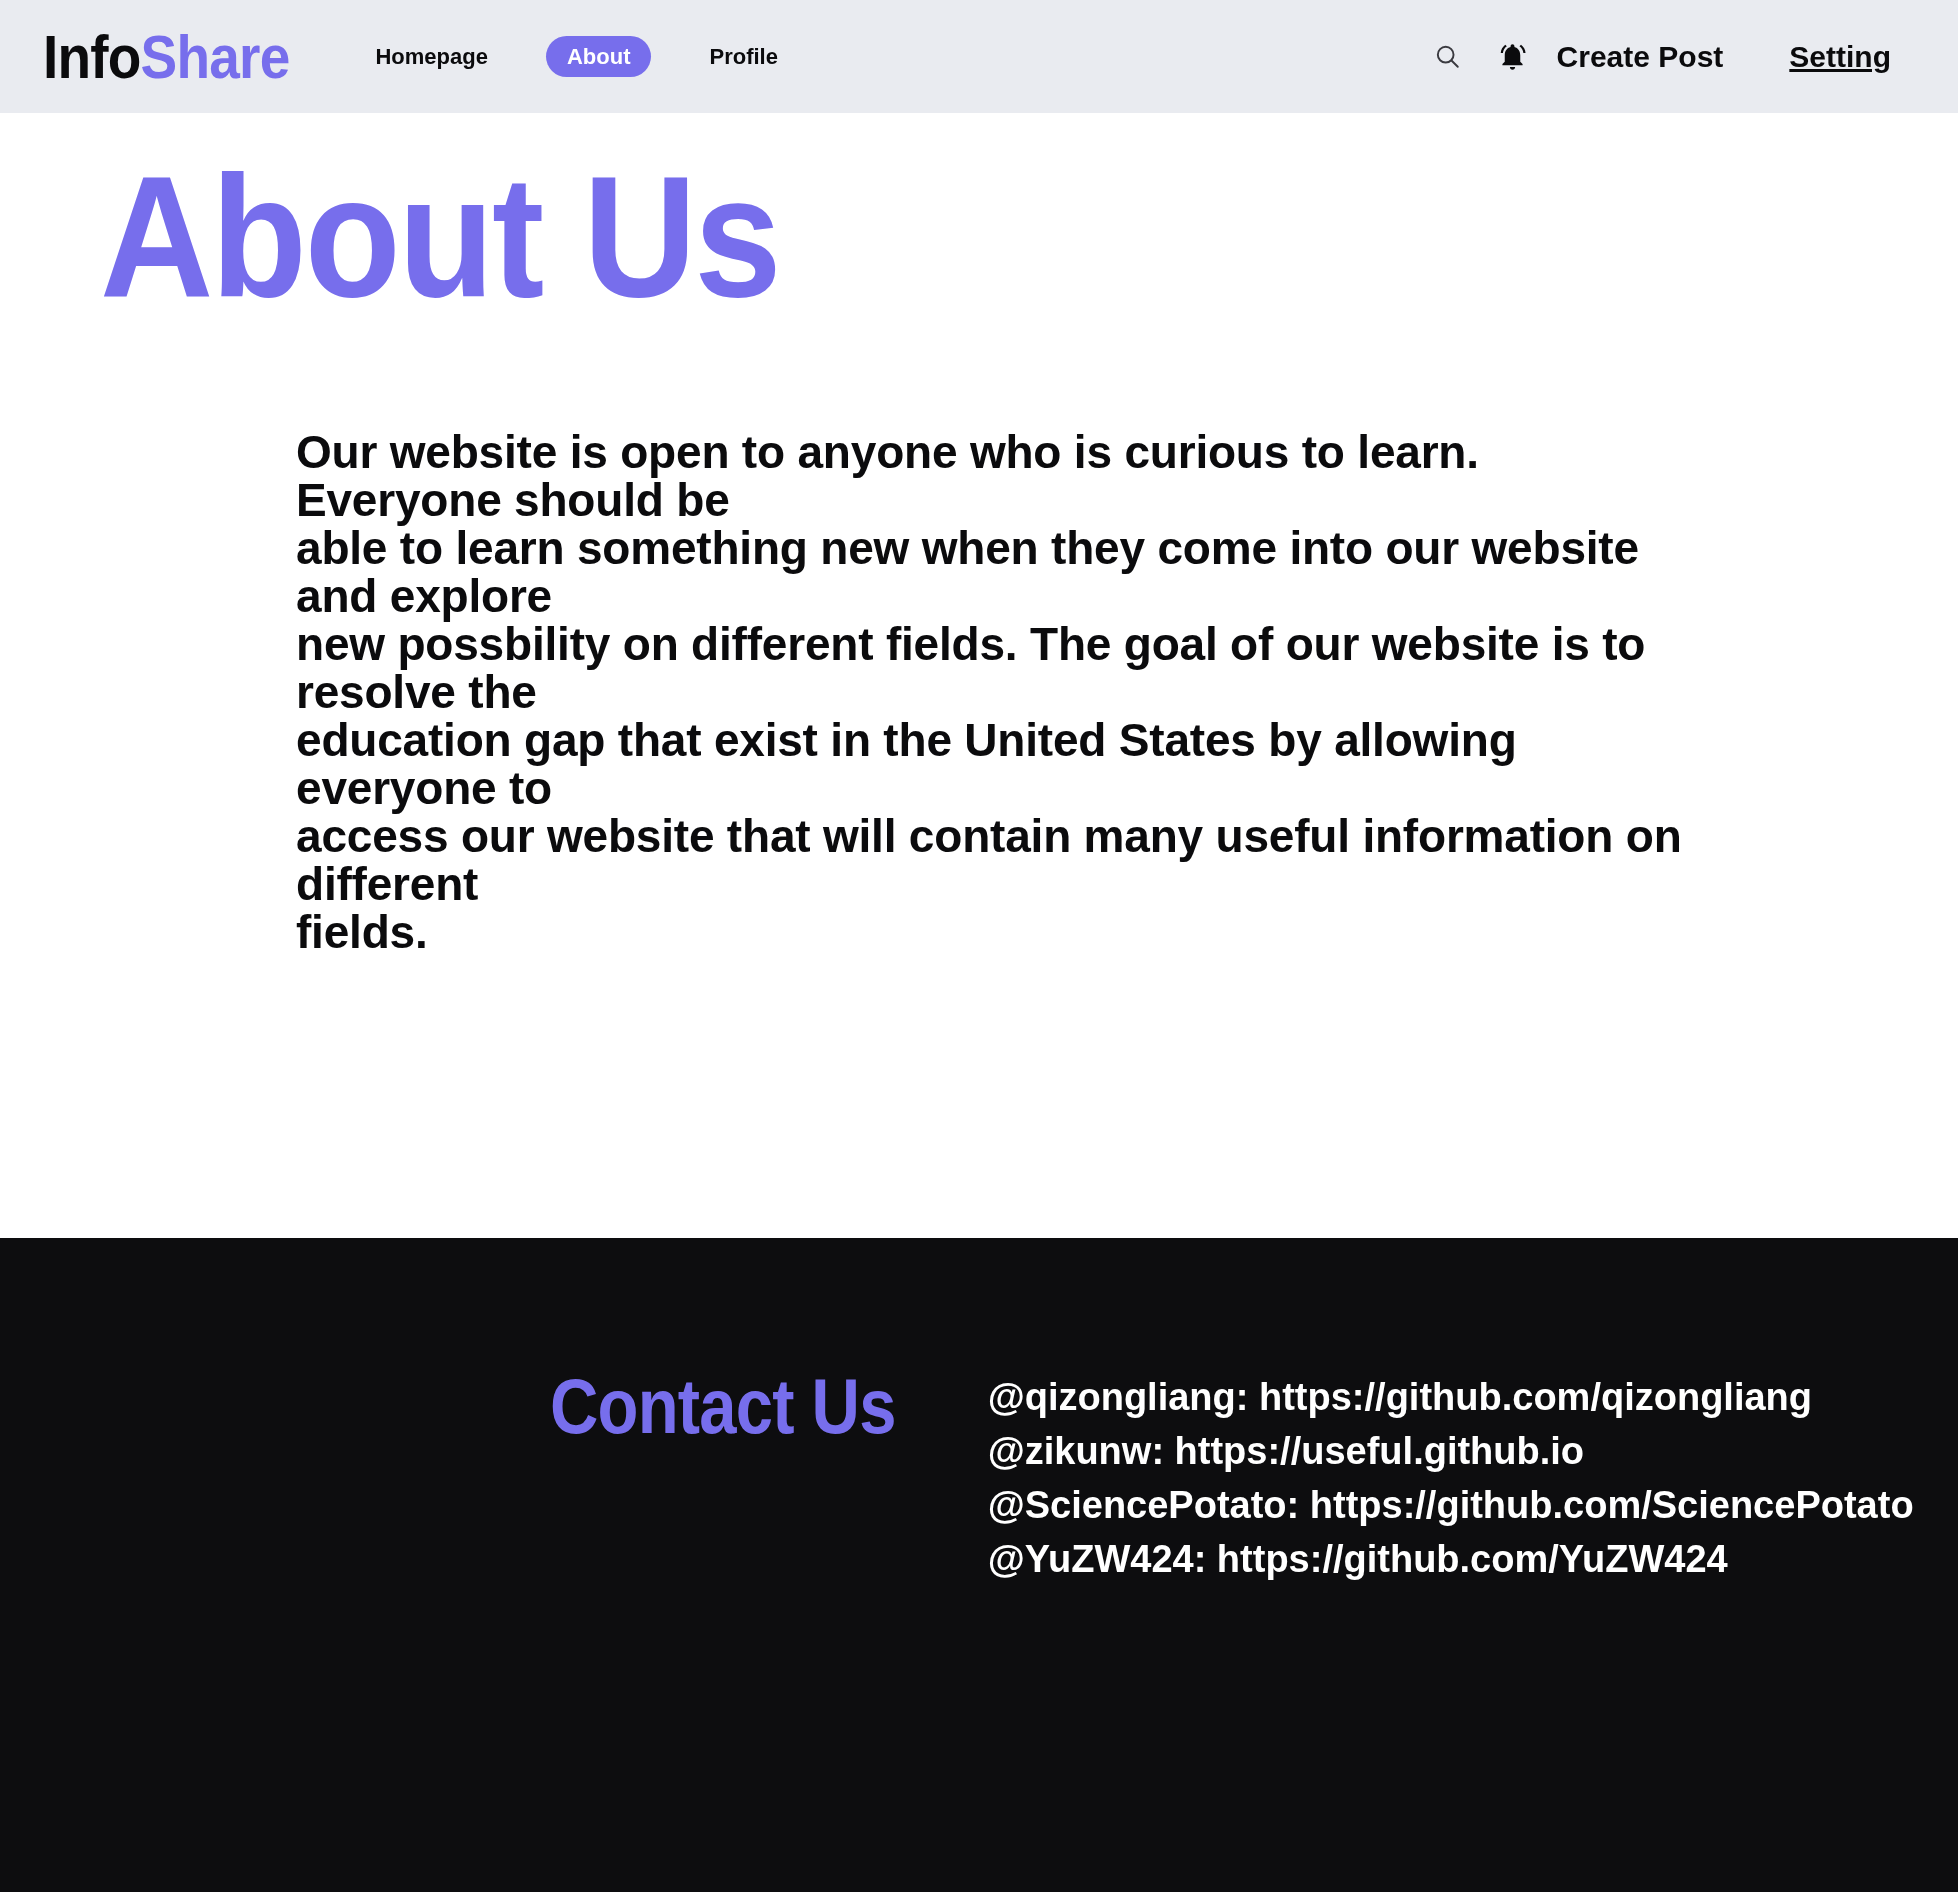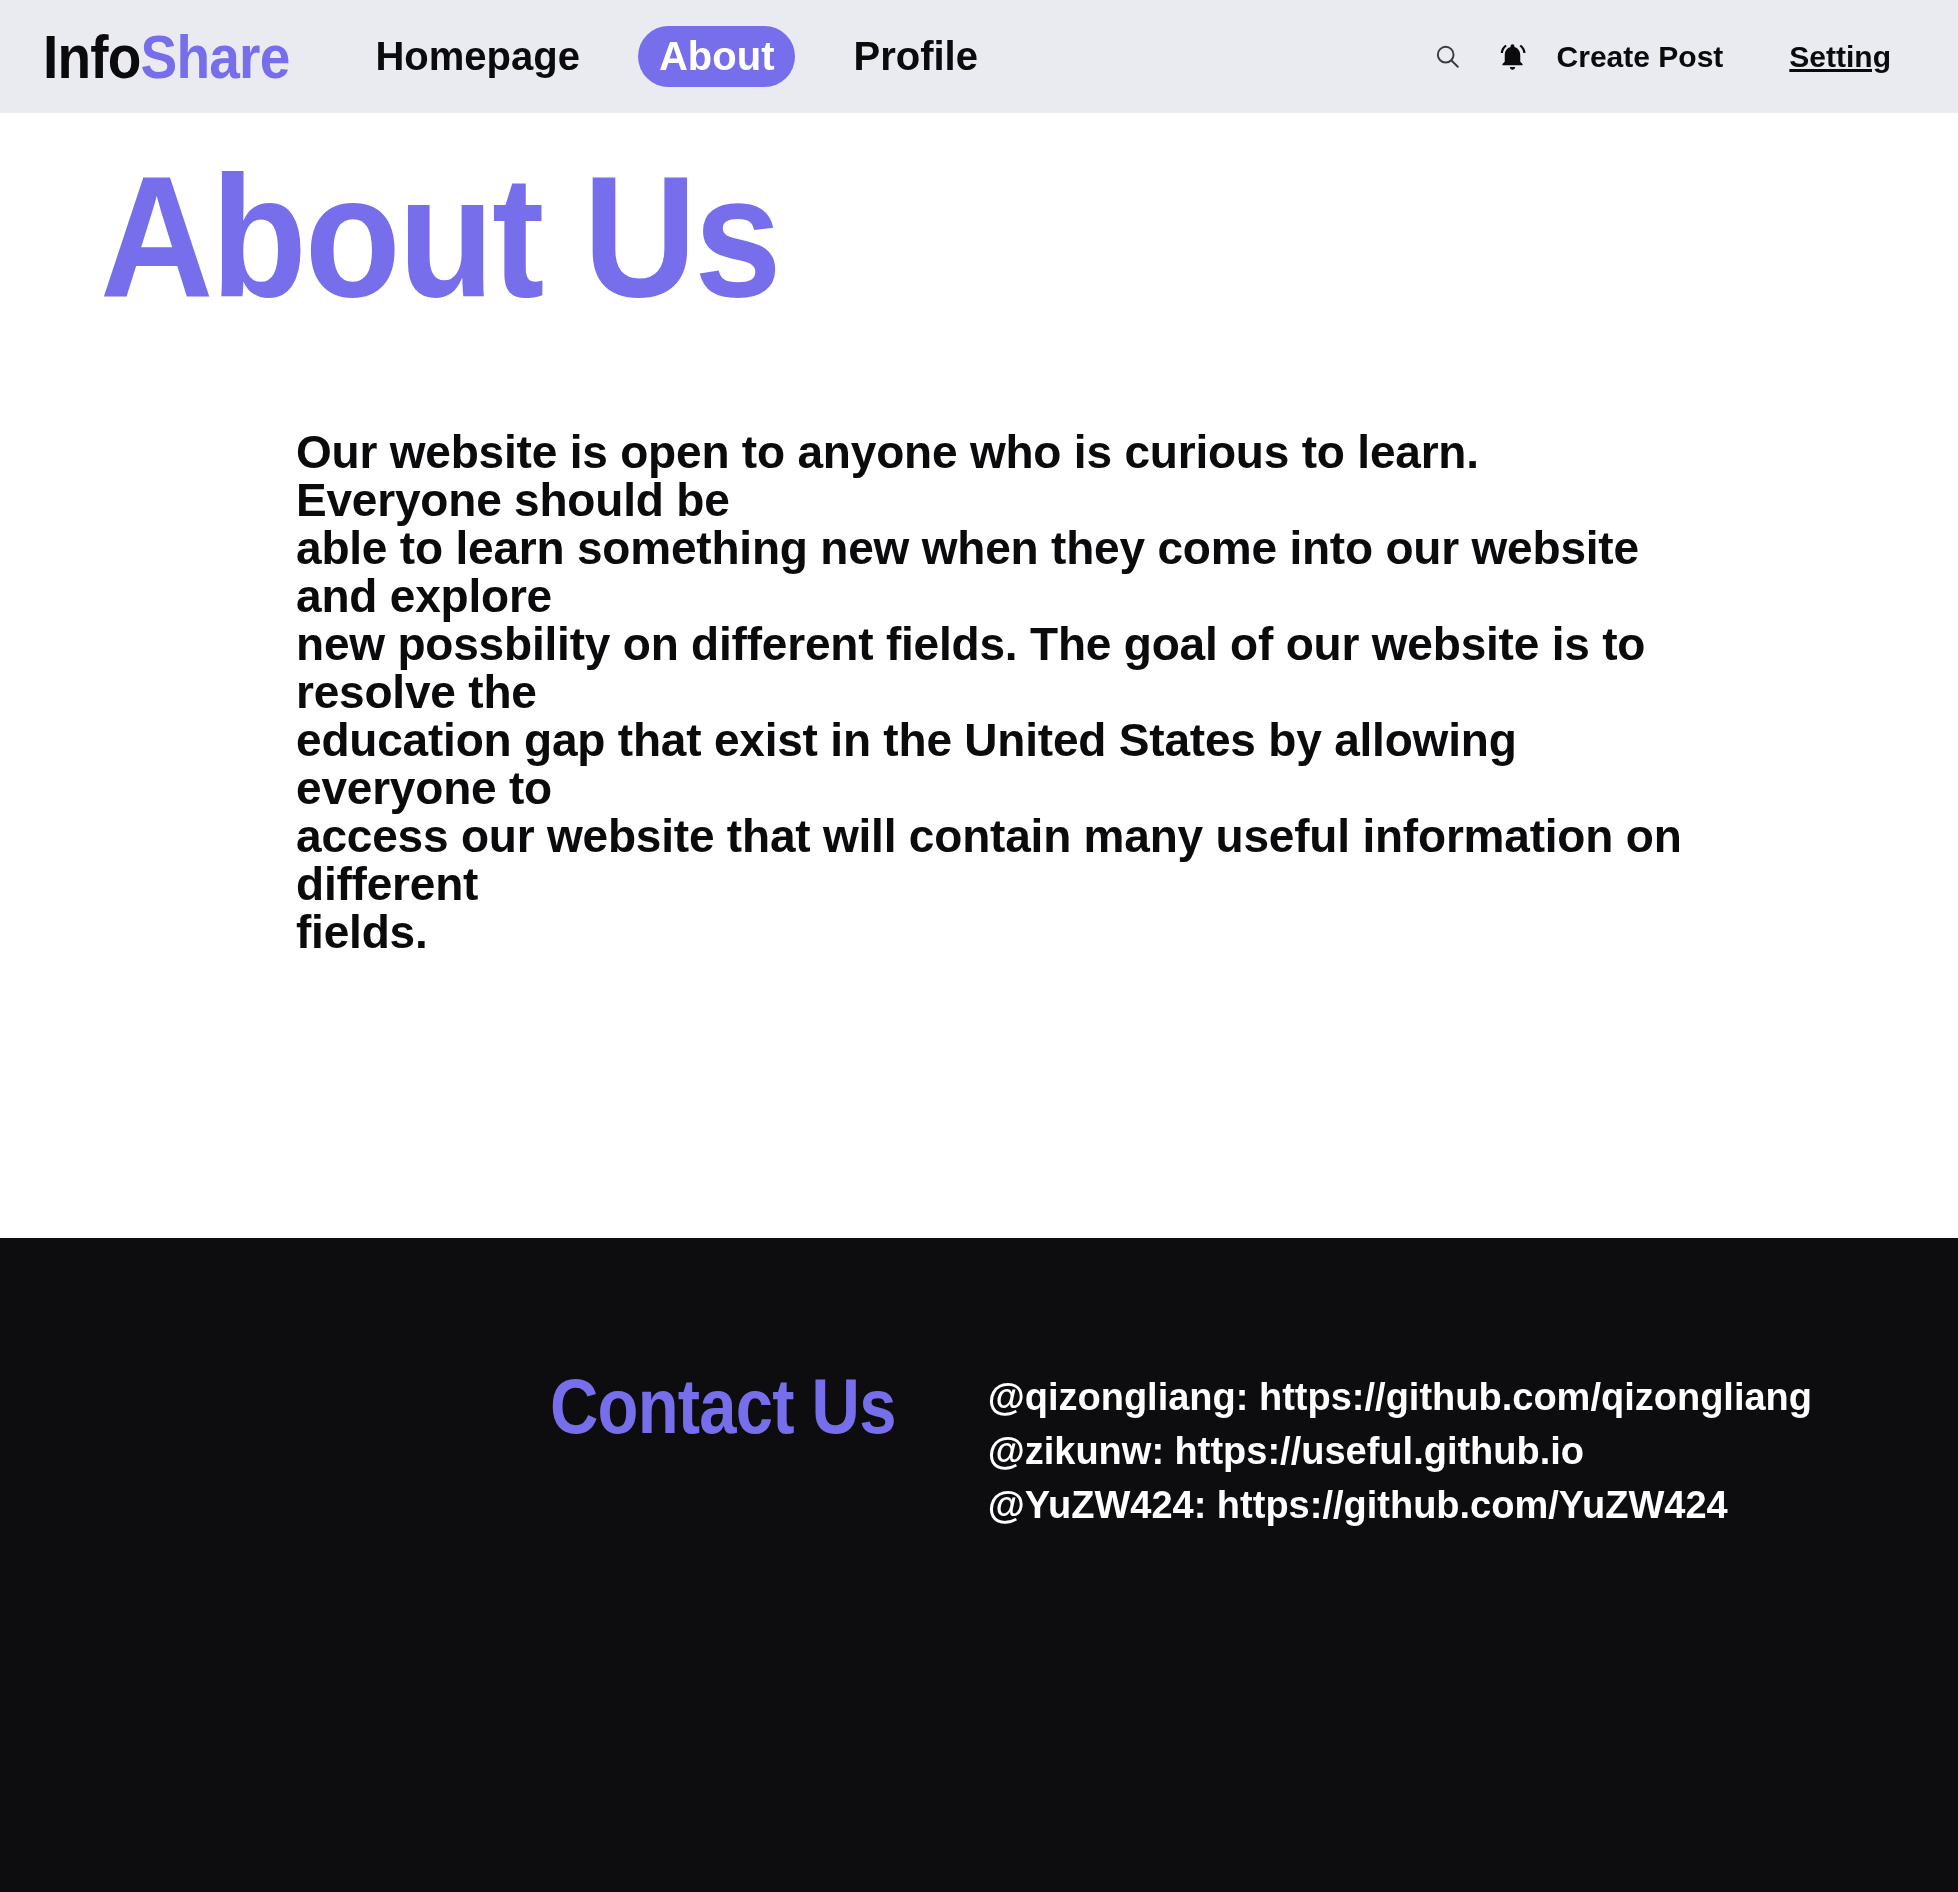--- a/index.html
+++ b/index.html
@@ -31,21 +31,21 @@
     cursor: pointer;
   }
   .logo .part1 { color: #0b0b0d; }
   .logo .part2 { color: #776eec; }
 
   .nav-links {
     display: flex;
     align-items: center;
     margin-left: 86px;
     gap: 58px;
-    font-size: 40px;
+    font-size: 22px;
     font-weight: bold;
   }
   .nav-link {
     color: #0b0b0d;
     text-decoration: none;
     cursor: pointer;
     white-space: nowrap;
   }
   .nav-link.active {
     background: #776eec;
@@ -178,16 +178,17 @@
 education gap that exist in the United States by allowing everyone to
 access our website that will contain many useful information on different
 fields.</p>
 </main>
 
 <footer>
   <h2 class="contact-heading">Contact Us</h2>
   <ul class="contact-list">
     <li>@qizongliang: https://github.com/qizongliang</li>
     <li>@zikunw: https://useful.github.io</li>
+    <li>@SciencePotato: https://github.com/SciencePotato</li>
     <li>@YuZW424: https://github.com/YuZW424</li>
   </ul>
 </footer>
 
 
 </body></html>

